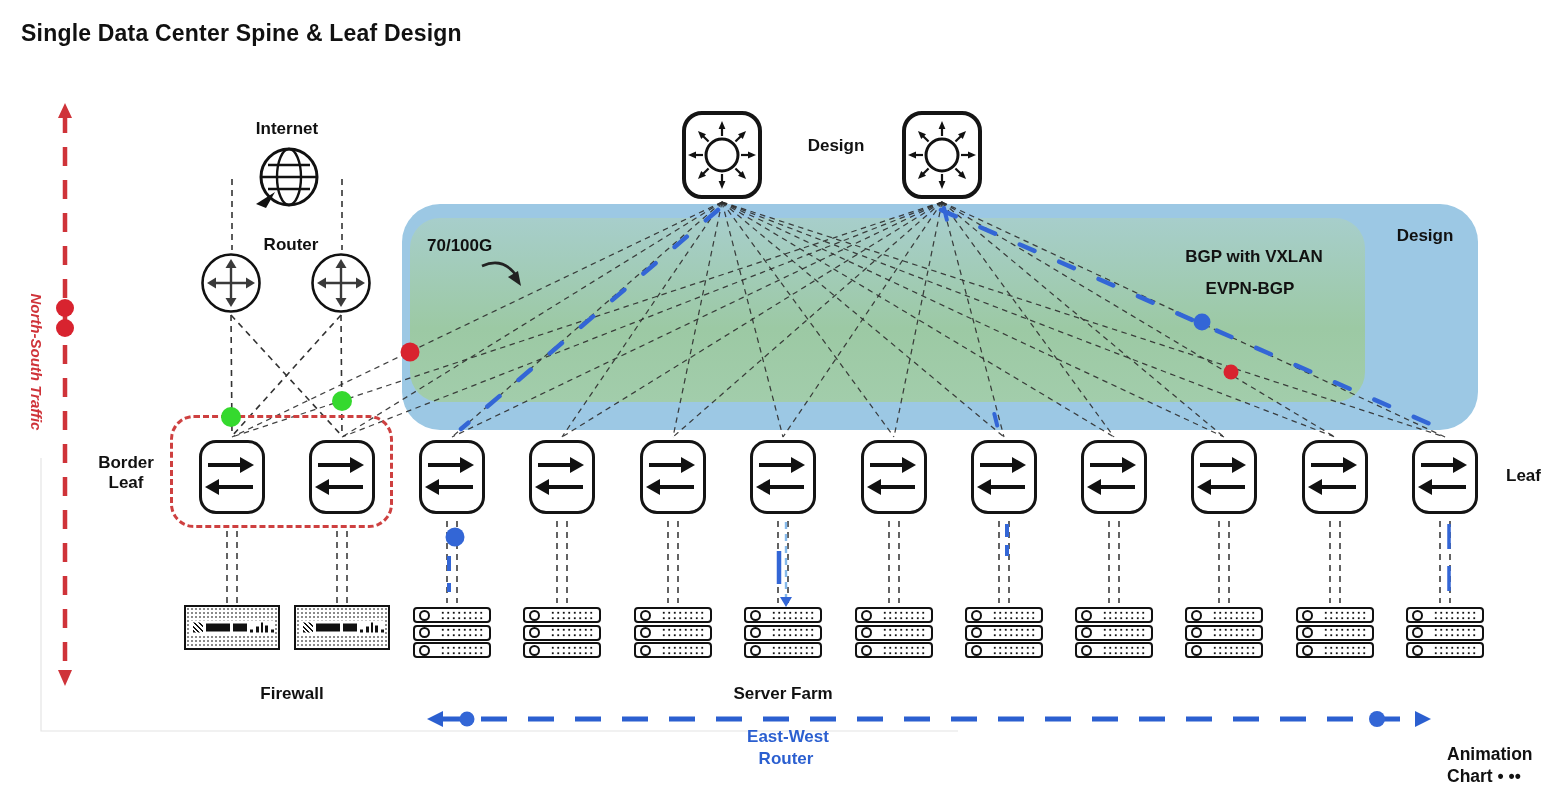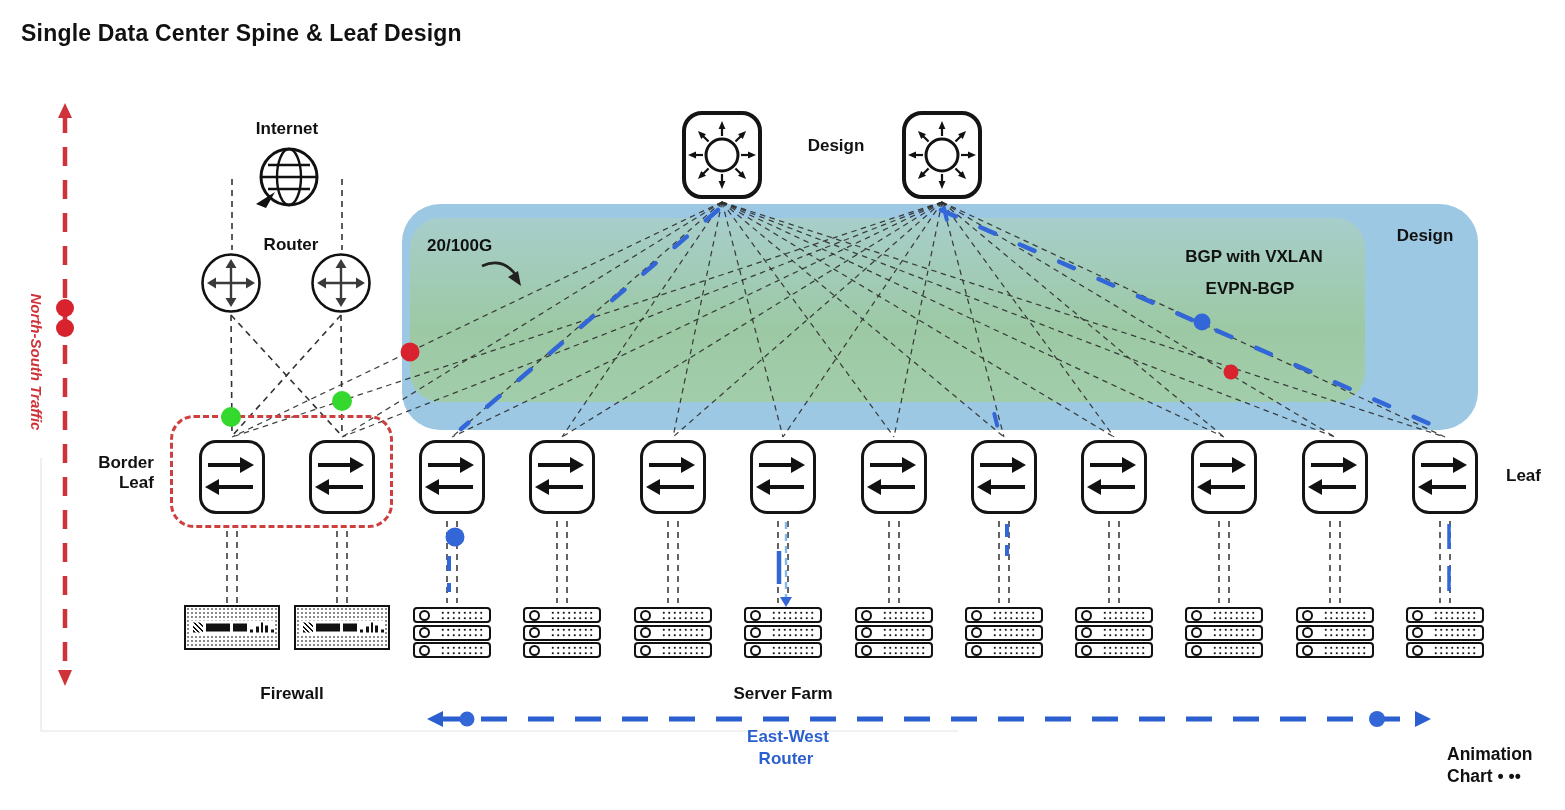--- a/index.html
+++ b/index.html
@@ -427,24 +427,24 @@
           <span class="srv-c"></span>
           <span class="srv-d"></span>
         </div>
       </div>
     </div>
 
   <div class="lbl ctr" style="left:287px;top:119px">Internet</div>
   <div class="lbl ctr" style="left:291px;top:235px">Router</div>
   <div class="lbl ctr" style="left:836px;top:136px">Design</div>
   <div class="lbl ctr" style="left:1425px;top:226px">Design</div>
-  <div class="lbl" style="left:427px;top:236px">20/100G</div>
+  <div class="lbl" style="left:427px;top:236px">70/100G</div>
   <div class="lbl ctr" style="left:1254px;top:247px">BGP with VXLAN</div>
   <div class="lbl ctr" style="left:1250px;top:279px">EVPN-BGP</div>
-  <div class="lbl ctr" style="left:126px;top:453px;text-align:right">
+  <div class="lbl ctr" style="left:126px;top:453px;text-align:center">
     <div>Border</div>
     <div>Leaf</div>
   </div>
   <div class="lbl" style="left:1506px;top:466px">Leaf</div>
   <div class="lbl ctr" style="left:292px;top:684px">Firewall</div>
   <div class="lbl ctr" style="left:783px;top:684px">Server Farm</div>
   <div class="lbl ns">North-South Traffic</div>
   <div class="lbl ew ctr" style="left:788px;top:727px">East-West</div>
   <div class="lbl ew ctr" style="left:786px;top:749px">Router</div>
   <div class="wm">

